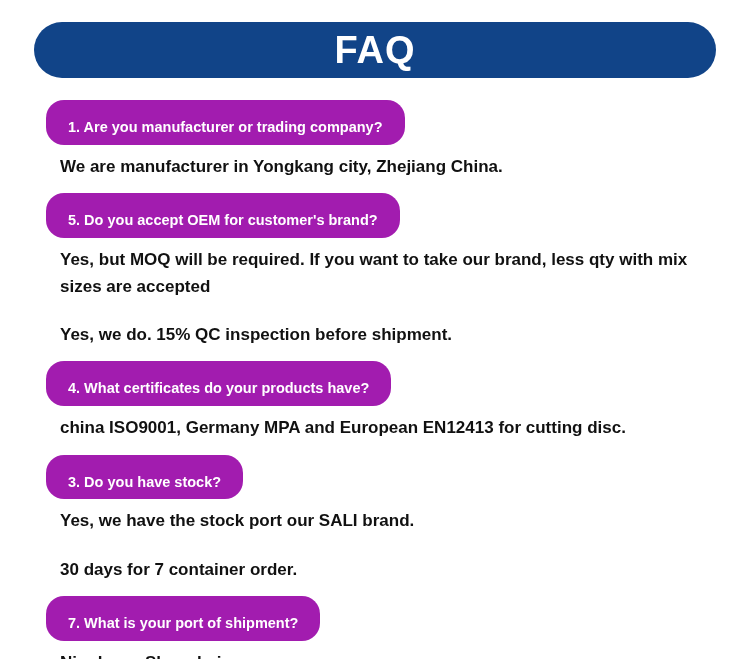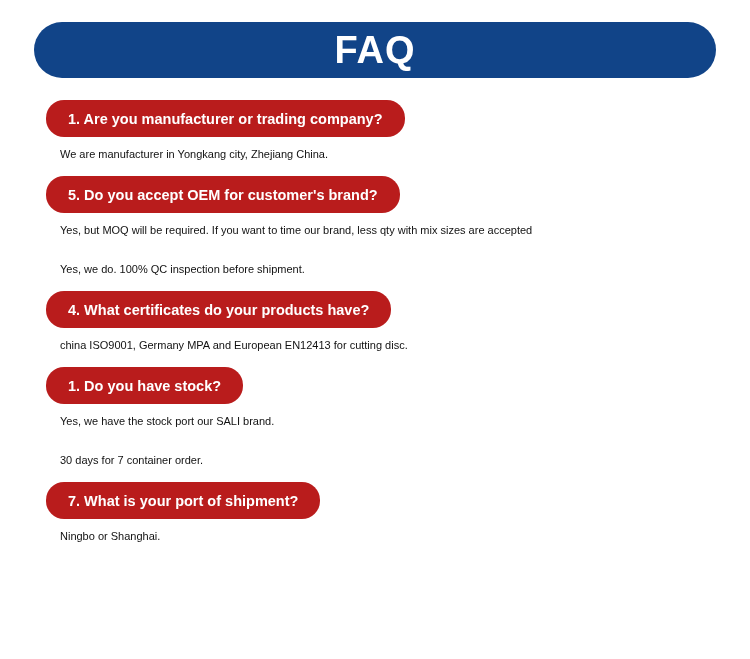--- a/index.html
+++ b/index.html
@@ -40,71 +40,71 @@
   }
   .qa-list {
     margin: 0;
     padding: 0;
   }
   .qa-item {
     margin-bottom: 3px;
   }
   .question-pill {
     display: inline-block;
-    background: #b91c1c;
+    background: #a21caf;
     color: #ffffff;
     border-radius: 18px;
-    padding: 12px 22px 9px 22px;
+    padding: 20px 22px 9px 22px;
     font-size: 14.5px;
     font-weight: bold;
     line-height: 1.1;
     margin-left: 12px;
     white-space: nowrap;
   }
   .answer-text {
-    font-size: 11px;
+    font-size: 17px;
     color: #111111;
     line-height: 1.55;
     padding: 9px 10px 10px 26px;
     max-width: 660px;
-    font-weight: normal;
+    font-weight: bold;
   }
 </style>
 </head>
 <body>
 
 <div class="page">
 
   <div class="faq-title-bar">
     <span class="title-text">FAQ</span>
   </div>
 
   <div class="qa-list">
 
     <div class="qa-item">
       <div class="question-pill">1. Are you manufacturer or trading company?</div>
       <div class="answer-text">We are manufacturer in Yongkang city, Zhejiang China.</div>
     </div>
 
     <div class="qa-item">
       <div class="question-pill">5. Do you accept OEM for customer's brand?</div>
-      <div class="answer-text">Yes, but MOQ will be required. If you want to time our brand,  less qty with mix sizes  are accepted</div>
+      <div class="answer-text">Yes, but MOQ will be required. If you want to take our brand,  less qty with mix sizes  are accepted</div>
     </div>
 
     <div class="qa-item">
-      <div class="answer-text">Yes, we do. 100% QC inspection before shipment.</div>
+      <div class="answer-text">Yes, we do. 15% QC inspection before shipment.</div>
     </div>
 
     <div class="qa-item">
       <div class="question-pill">4. What certificates do your products have?</div>
       <div class="answer-text">china ISO9001, Germany MPA and European EN12413 for cutting disc.</div>
     </div>
 
     <div class="qa-item">
-      <div class="question-pill">1. Do you have stock?</div>
+      <div class="question-pill">3. Do you have stock?</div>
       <div class="answer-text">Yes, we have the stock port our SALI brand.</div>
     </div>
 
     <div class="qa-item">
       <div class="answer-text">30 days for 7 container order.</div>
     </div>
 
     <div class="qa-item">
       <div class="question-pill">7. What is your port of shipment?</div>
       <div class="answer-text">Ningbo or Shanghai.</div>

